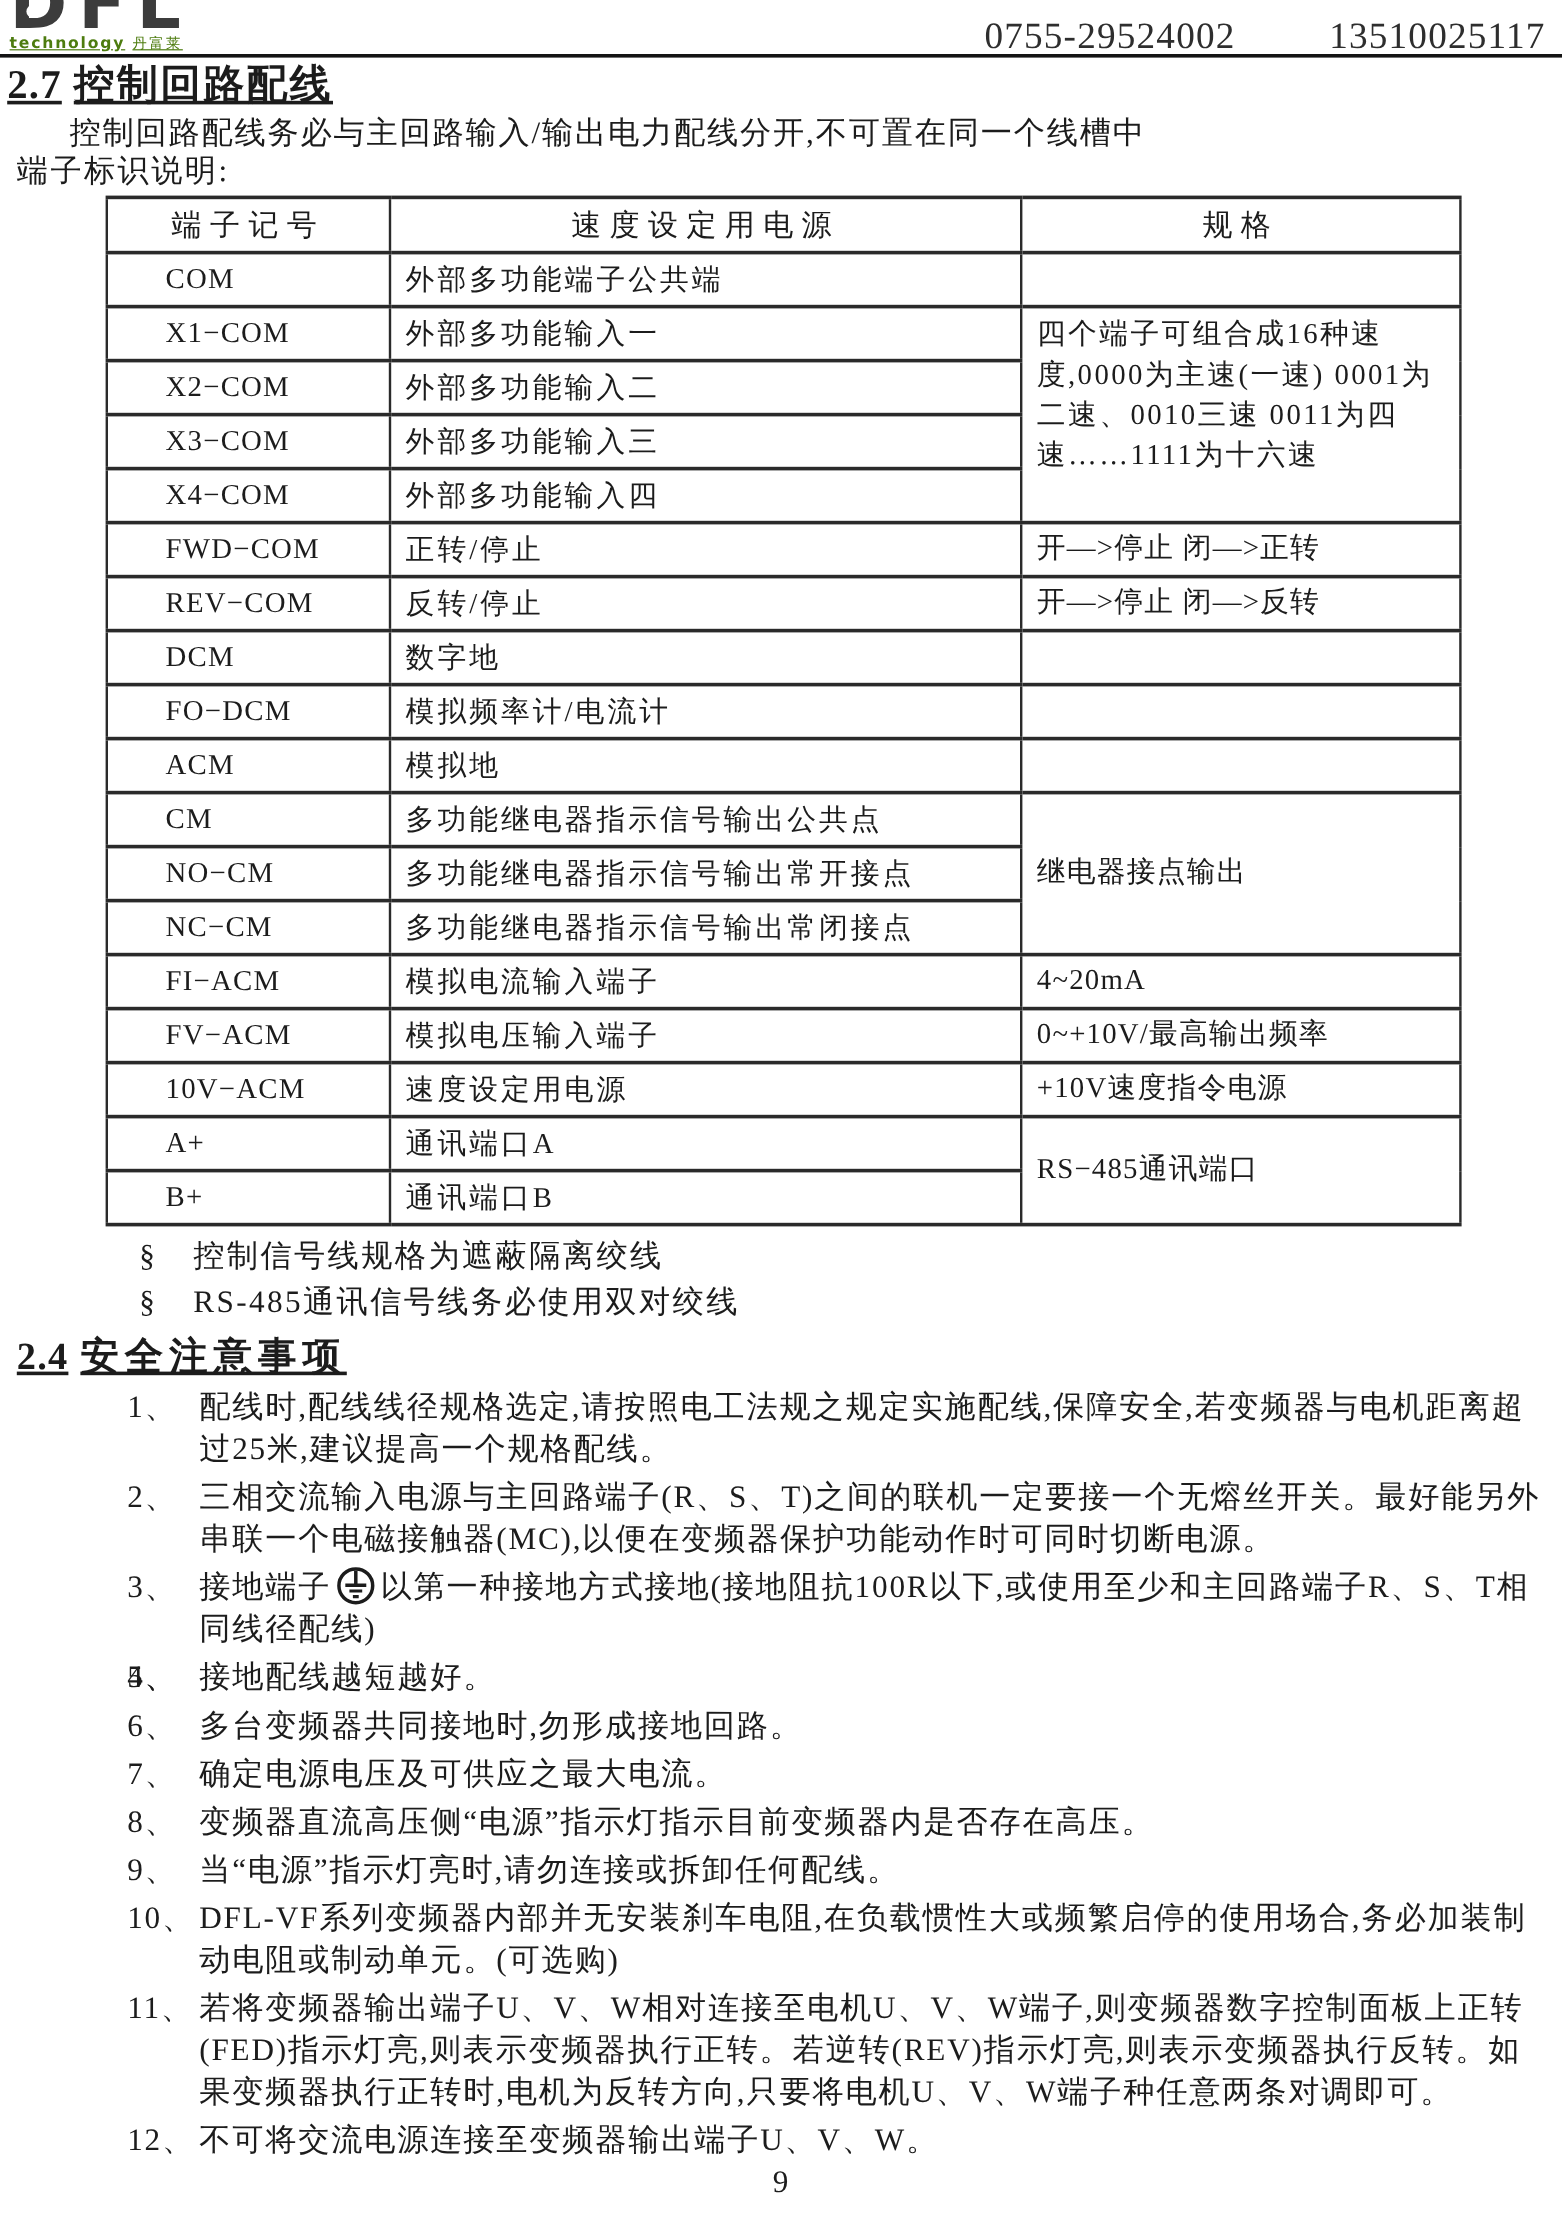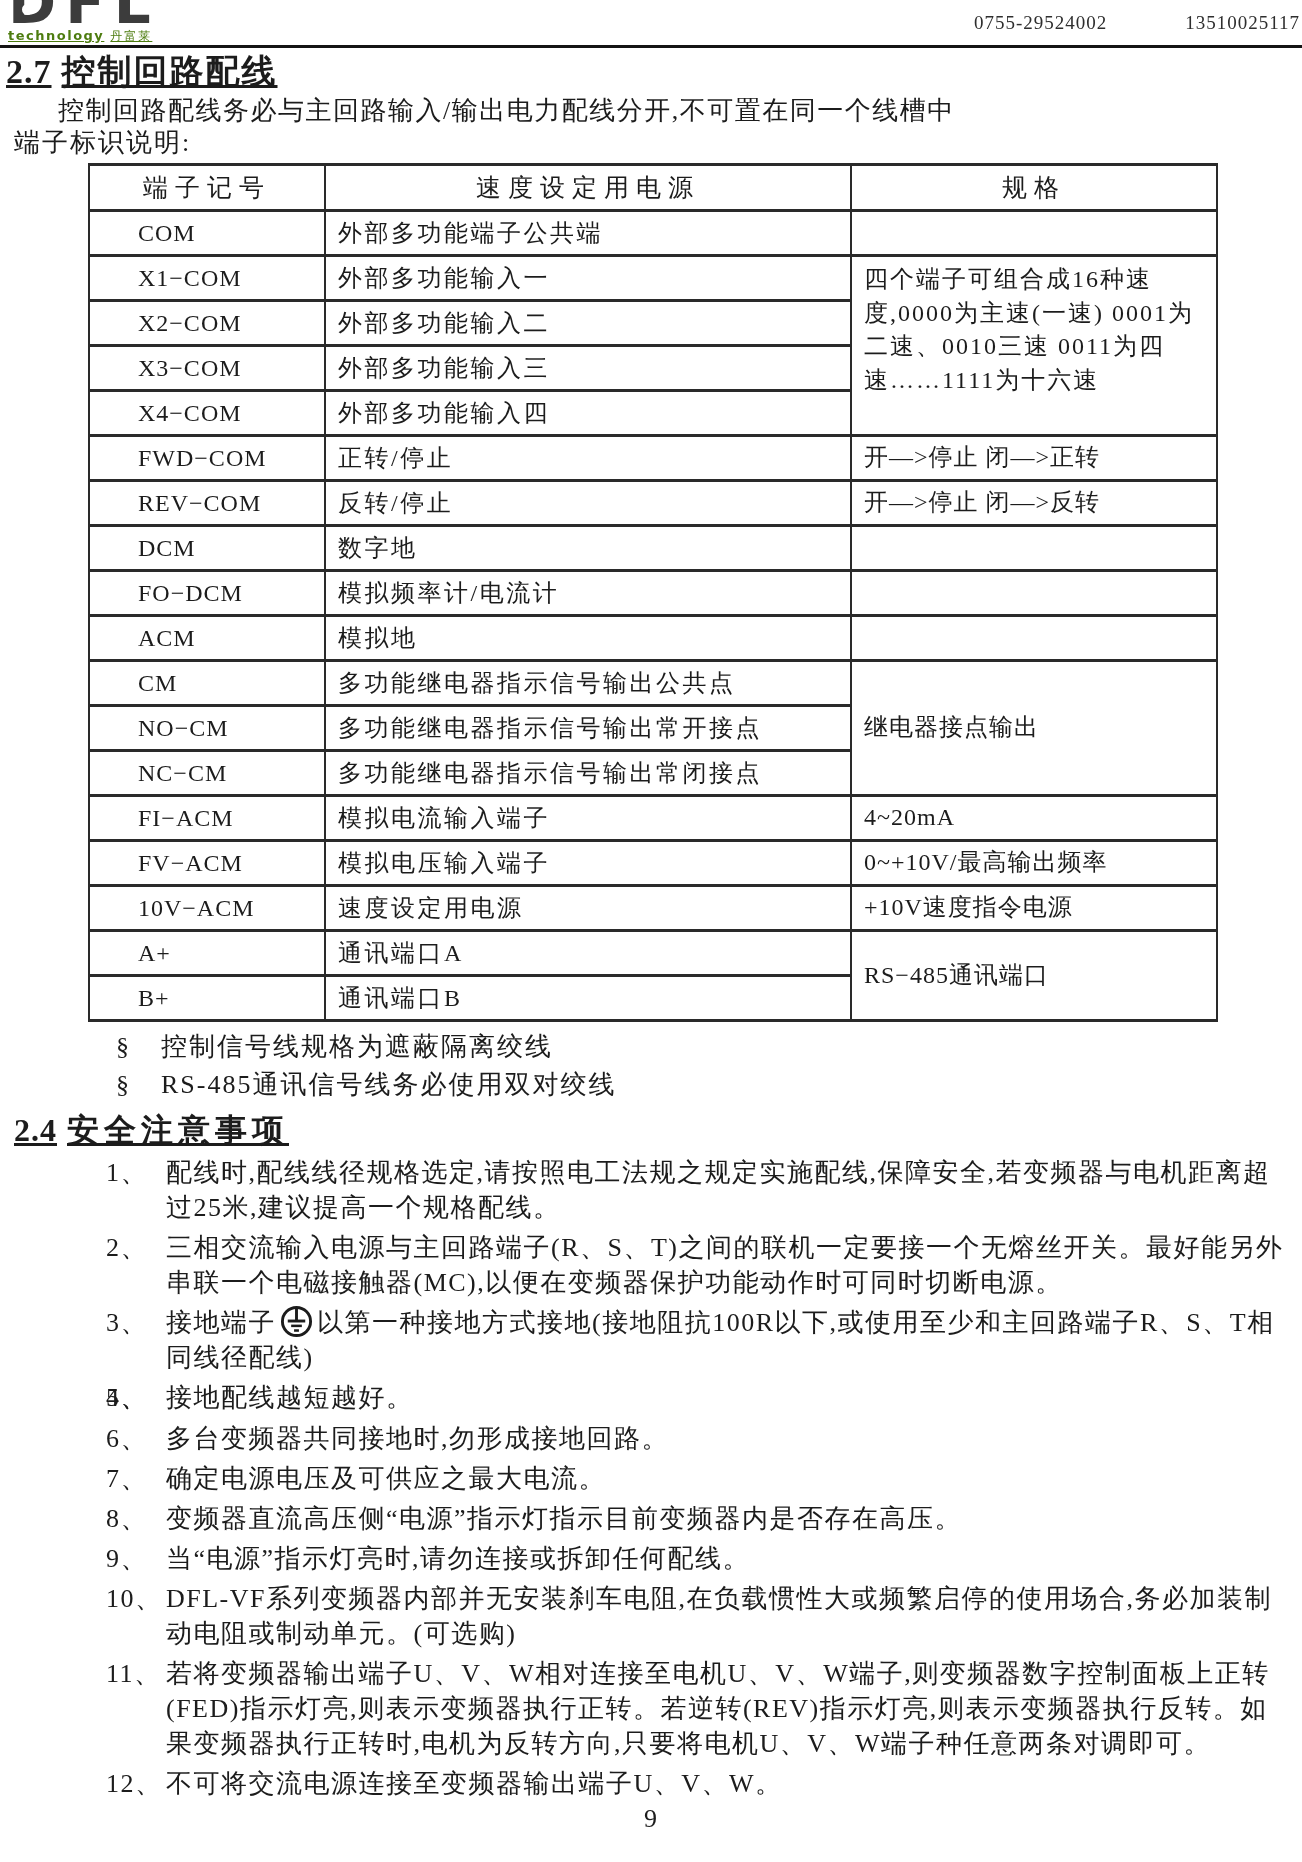--- a/index.html
+++ b/index.html
@@ -15,22 +15,22 @@
     position:relative;font-family:"DejaVu Sans","Liberation Sans",sans-serif;
     font-weight:900;font-size:58px;line-height:1.0;letter-spacing:9px;color:#3c3c3c;
   }
   .logo-dot{position:absolute;left:14px;top:30px;width:11px;height:11px;background:#fff;border-radius:50%;}
   .logo-sub{
     font-family:"DejaVu Sans","Liberation Sans",sans-serif;font-size:13px;font-weight:bold;
     letter-spacing:1.5px;margin-top:-4px;color:#4d7c0f;text-decoration:underline;
   }
   .logo-sub .cn{font-size:12px;font-weight:normal;letter-spacing:2px;margin-left:6px;}
   .phones{
-    position:absolute;right:2px;top:12px;display:flex;gap:78px;
-    font-size:19px;color:#2e2e2e;letter-spacing:1px;
+    position:absolute;right:14px;top:12px;display:flex;gap:78px;
+    font-size:31px;color:#2e2e2e;letter-spacing:1px;
   }
   .rule{position:absolute;left:0;top:45px;width:1302px;border-top:3px solid #141414;}
   
   h1{font-size:34px;font-weight:bold;margin:3px 0 0 6px;letter-spacing:2px;line-height:1.25;text-decoration:underline;}
   h1 .num{letter-spacing:1px;margin-right:10px;}
   h1.safety-h{font-size:32px;margin:8px 0 2px 14px;letter-spacing:5px;}
   .intro{font-size:26px;margin:2px 0 0 0;text-indent:58px;letter-spacing:1.5px;line-height:1.15;}
   .tbl-caption{font-size:26px;margin:3px 0 5px 14px;letter-spacing:2px;line-height:1.15;}
   
   table.term-table{

